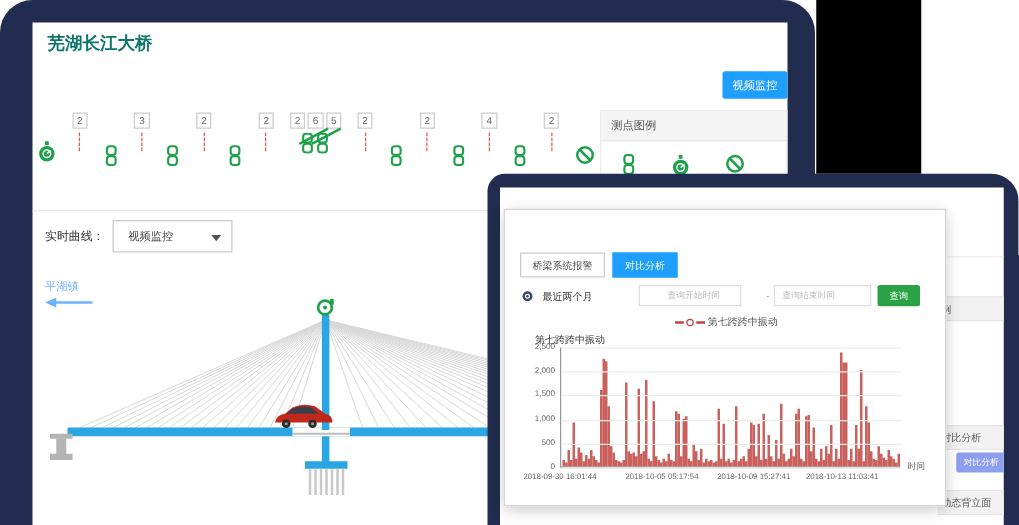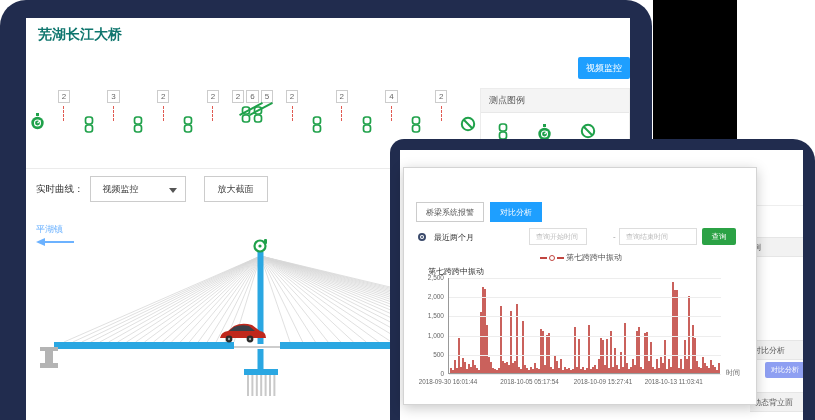--- a/index.html
+++ b/index.html
@@ -66,21 +66,21 @@
   .modal-tabs { position:absolute; left:12px; top:34px; display:flex; gap:6px; }
   .m-tab { height:20px; display:flex; align-items:center; justify-content:center; font-size:8px; padding:0 9px; cursor:pointer; }
   .m-tab.outline { border:1px solid #ccc; color:#555; background:#fff; }
   .m-tab.active { background:#1E9FFF; color:#fff; border:1px solid #1E9FFF; }
   .m-form { position:absolute; left:0; top:60px; width:354px; height:18px; }
   .radio { position:absolute; left:14px; top:5px; width:8px; height:8px; border-radius:50%; border:2px solid #3b4a6b; background:#fff; }
   .radio::after { content:""; position:absolute; left:1px; top:1px; width:2px; height:2px; border-radius:50%; background:#3b4a6b; }
   .radio-label { position:absolute; left:30px; top:4px; font-size:8px; color:#333; }
   .m-input { position:absolute; top:0; height:17px; border:1px solid #ddd; font-size:7px; color:#555; padding-left:6px; background:#fff; }
   .m-input::placeholder { color:#bbb; }
-  #m-input-start { left:125px; width:58px; }
+  #m-input-start { left:107px; width:82px;text-align:center; }
   #m-input-end { left:215px; width:78px; }
   .m-sep { position:absolute; left:209px; top:4px; font-size:8px; color:#999; }
   .m-search { position:absolute; left:298px; top:0; width:34px; height:17px; background:#2ba245; color:#fff; font-size:7.5px; border:none; border-radius:2px; cursor:pointer; }
   .m-legend { position:absolute; left:0; top:84px; width:354px; text-align:center; font-size:8px; color:#555; }
   .m-legend .ring { display:inline-block; width:6px; height:6px; border:1.5px solid #c14540; border-radius:50%; vertical-align:middle; margin:0 2px; }
   .m-legend .seg { display:inline-block; width:7px; height:1.5px; background:#c14540; vertical-align:middle; }
 
   .chart-title { position:absolute; left:24px; top:98px; font-size:8px; color:#333; }
   .plot { position:absolute; left:44px; top:110px; width:272px; height:96px; border-left:1px solid #999; border-bottom:1px solid #999; }
   .gridline { position:absolute; left:0; width:272px; border-top:1px solid #ededed; }
@@ -213,21 +213,20 @@
       </div>
 
       <div class="w1-divider"></div>
 
       <div class="controls">
         <span class="ctrl-label">实时曲线：</span>
         <div class="select-box">
           <span>视频监控</span>
           <span class="select-caret"></span>
         </div>
-        <button class="zoom-btn">放大截面</button>
       </div>
 
       <div class="place">平湖镇</div>
       <svg class="place-arrow" width="40" height="10">
         <line x1="6" y1="5" x2="38" y2="5" stroke="#6cb2ff" stroke-width="2"></line>
         <polygon points="0,5 9,1 9,9" fill="#6cb2ff"></polygon>
       </svg>
 
       <div class="bridge-wrap">
         <svg id="bridge-svg" width="600" height="180" viewBox="0 0 600 180">

